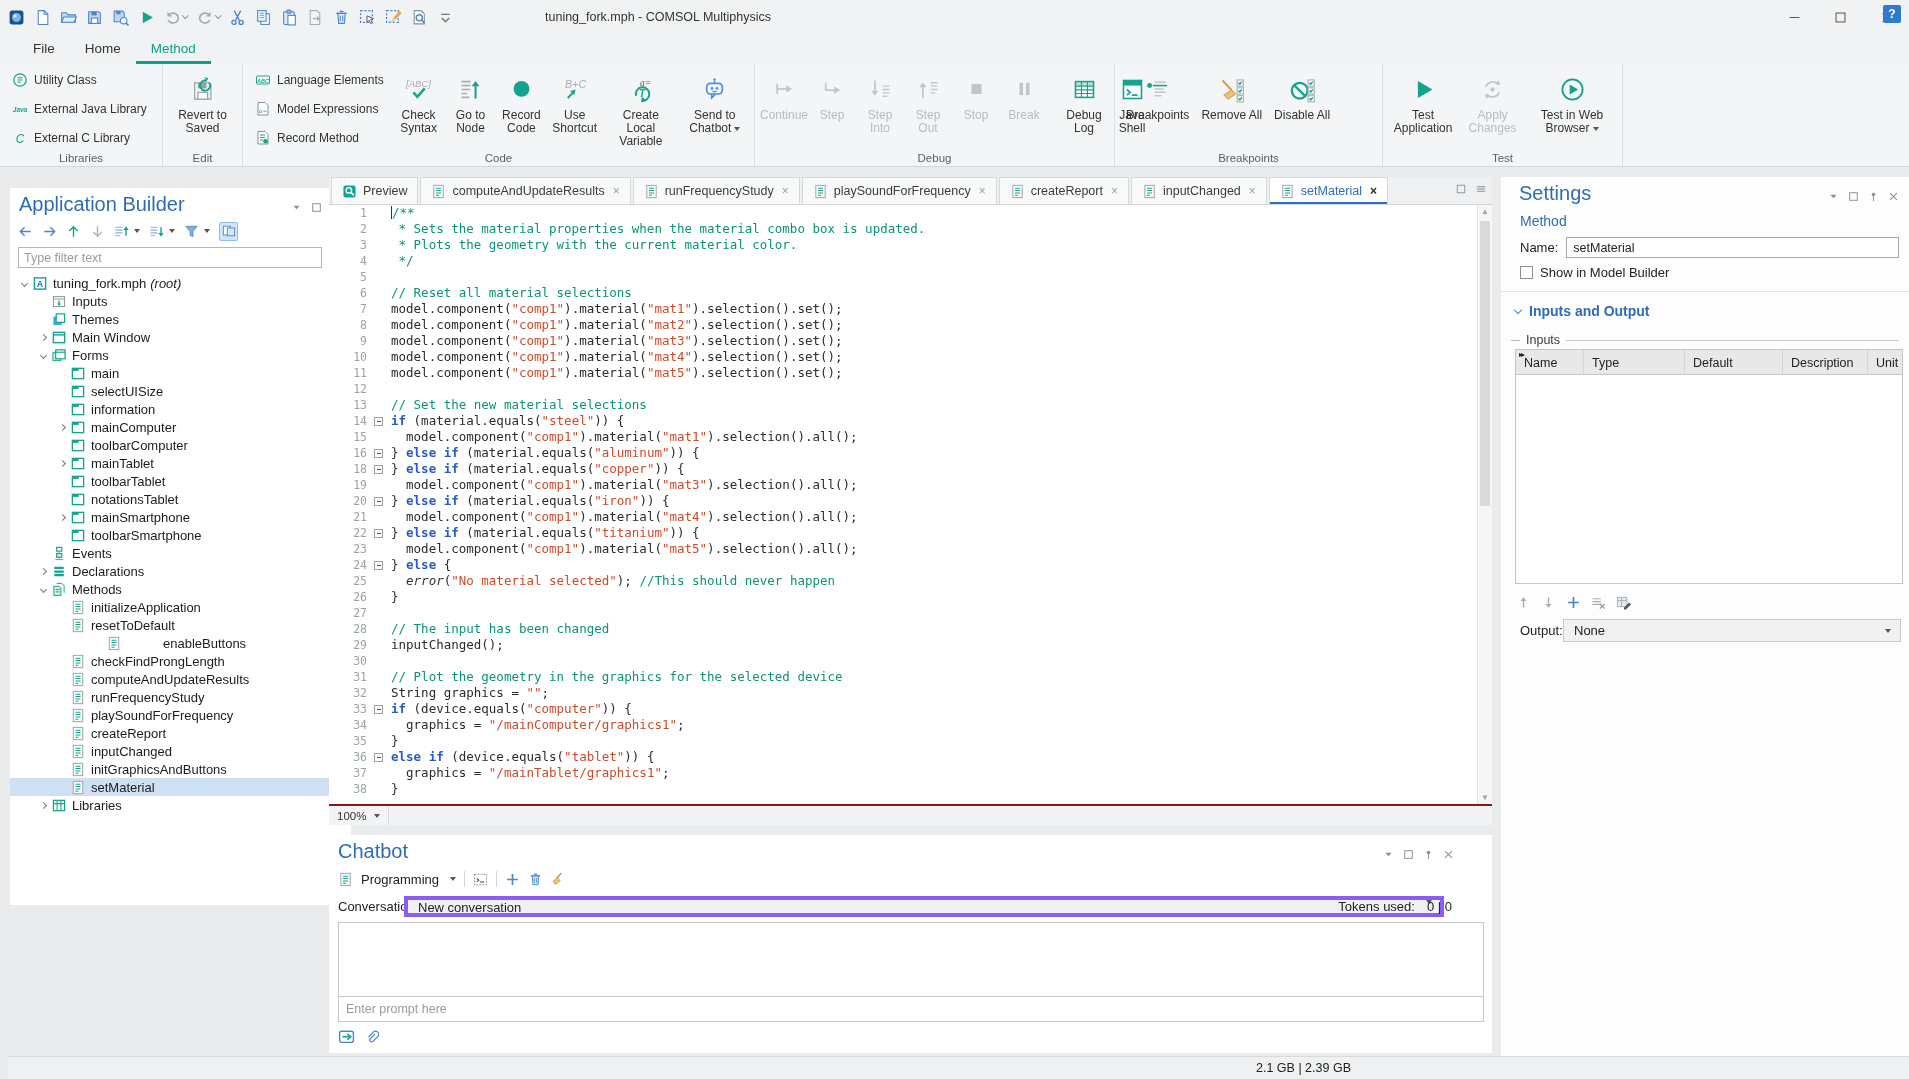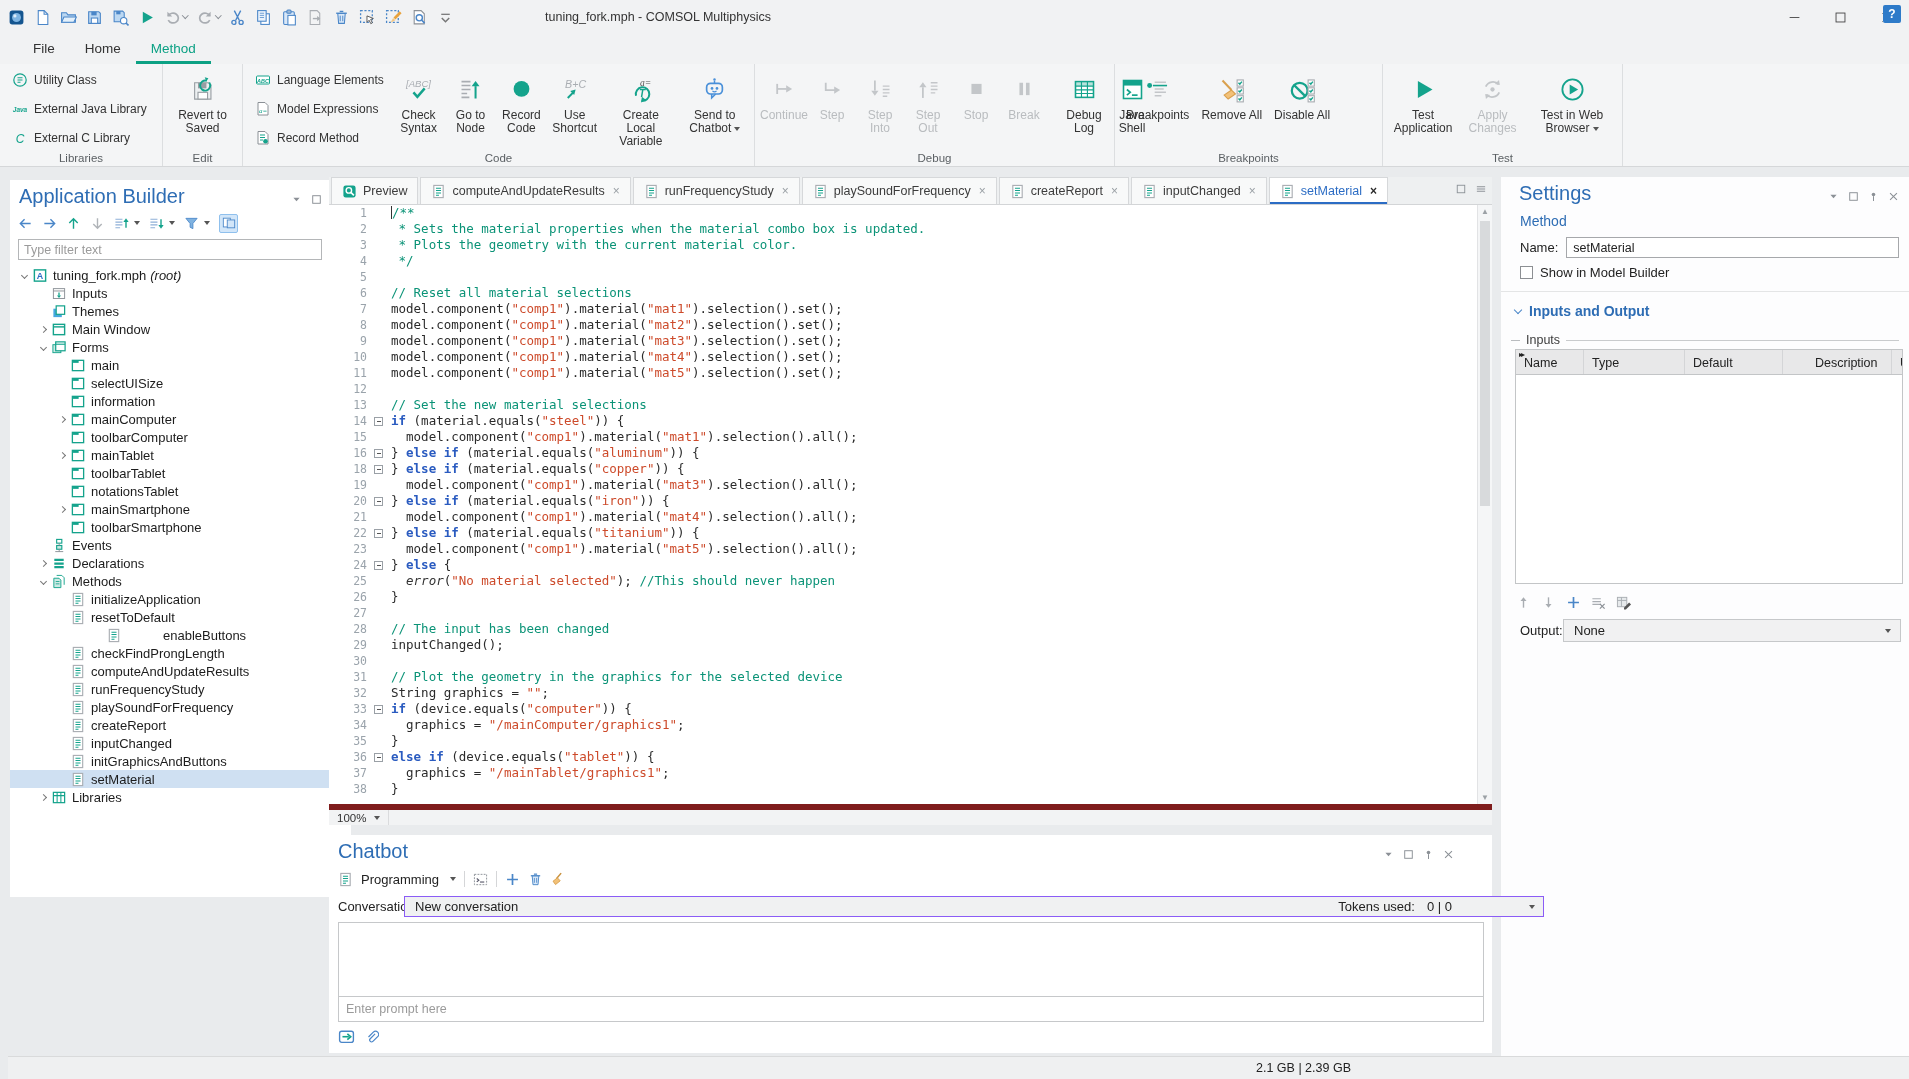--- a/index.html
+++ b/index.html
@@ -36,21 +36,21 @@
 .rbtn-l.disabled{color:#b9bcbf}
 .rsep{width:1px;background:#dcdee0;align-self:stretch;margin:2px 4px 4px 4px}
 .rlabel{position:absolute;left:0;right:0;bottom:2px;text-align:center;font-size:11.5px;color:#5a5f63}
 .dd-arrow{display:inline-block;width:0;height:0;border-left:3.5px solid transparent;border-right:3.5px solid transparent;border-top:4px solid #555;margin-left:3px;vertical-align:middle}
 
 .panel{position:absolute;background:#fff}
 .panel-title{color:#2e6db4;font-size:20px;padding:5px 0 2px 9px}
 .panel-ctls{position:absolute;display:flex;gap:9px;align-items:center}
 .panel-ctls .ic{width:11px;height:11px}
 
-#app-builder{left:10px;top:180px;width:341px;height:717px}
+#app-builder{left:10px;top:188px;width:341px;height:717px}
 #ab-toolbar{display:flex;align-items:center;gap:9px;padding:4px 8px;height:26px}
 #ab-toolbar .ic{width:15px;height:15px}
 .tool-toggle{background:#d2e6f9;border:1px solid #8fc0ed;border-radius:2px;padding:1px;width:19px;height:19px;display:flex;align-items:center;justify-content:center}
 #ab-filter{display:flex;align-items:center;gap:6px;padding:3px 8px}
 #filter-input{flex:1;height:21px;border:1px solid #b4b6b8;font-size:12.5px;padding:0 5px;color:#333;font-family:"Liberation Sans",sans-serif}
 #filter-input::placeholder{color:#9b9b9b}
 #tree{margin-top:3px}
 .trow{height:18px;display:flex;align-items:center;font-size:13px;color:#1c1c1c;white-space:nowrap}
 .trow.sel{background:#cfe0f2}
 .texp{width:16px;display:flex;align-items:center;justify-content:center;flex:none}
@@ -77,21 +77,21 @@
 .fbox::after{content:"";position:absolute;left:1.5px;top:3px;width:4px;height:1px;background:#555}
 .codetxt{white-space:pre;color:#2b2b2b;padding-left:5px}
 .codetxt .c{color:#0b9377}
 .codetxt .s{color:#cd4a2a}
 .codetxt .k{color:#2a5bc0;font-weight:bold}
 .codetxt .f{font-style:italic;color:#333}
 .caret{display:inline-block;width:1px;height:13px;background:#333;vertical-align:-2px}
 #vscroll{position:absolute;right:0;top:28px;bottom:21px;width:15px;background:#f5f6f7;border-left:1px solid #e2e3e5}
 #vthumb{position:absolute;left:2px;right:2px;top:16px;height:285px;background:#d8dadc}
 .scr-arr{position:absolute;left:0;width:100%;text-align:center;font-size:8px;color:#9ca1a6}
-#zoombar{position:absolute;left:0;right:0;bottom:0;height:21px;background:#f2f3f4;border-top:6px solid #7f1d1d;display:flex;align-items:center}
+#zoombar{position:absolute;left:0;right:0;bottom:0;height:21px;background:#f2f3f4;border-top:2px solid #7f1d1d;display:flex;align-items:center}
 #zoomctl{display:flex;align-items:center;gap:5px;padding:0 8px;font-size:11.5px;color:#333;border-right:1px solid #dadbdd;height:100%}
 
 #settings{left:1501px;top:177px;width:408px;height:879px;background:#fdfdfe}
 #settings .panel-ctls{top:14px;right:10px}
 #st-subtitle{position:absolute;left:19px;top:36px;color:#2e6db4;font-size:14px}
 #st-name-row{position:absolute;left:19px;top:60px;right:10px;display:flex;align-items:center;gap:8px}
 #st-name-input{flex:1;height:21px;border:1px solid #a6a8ab;font-size:12.5px;padding:0 6px;color:#222;font-family:"Liberation Sans",sans-serif}
 #st-check-row{position:absolute;left:19px;top:88px;display:flex;align-items:center;gap:7px}
 .cbox{width:13px;height:13px;border:1px solid #8c8f93;background:#fff}
 #st-hr{position:absolute;left:0;right:0;top:114px;border-top:1px solid #e4e5e6}
@@ -113,21 +113,21 @@
 #out-combo{position:absolute;left:43px;right:0;height:23px;background:#f1f1f2;border:1px solid #c6c8ca;display:flex;align-items:center;padding:0 10px;font-size:13px;color:#222}
 #out-combo .dd-arrow{position:absolute;right:9px}
 
 #chatbot{left:329px;top:835px;width:1163px;height:218px}
 #chatbot .panel-ctls{top:14px;right:38px}
 #cb-toolbar{position:absolute;left:9px;top:34px;display:flex;align-items:center;gap:8px;height:20px}
 #cb-toolbar .ic{width:15px;height:15px}
 .vsep{width:1px;height:16px;background:#d5d6d8}
 #cb-conv{position:absolute;left:9px;top:61px;right:8px;height:21px}
 #conv-label{position:absolute;left:0;top:3px;font-size:13px}
-#conv-combo{position:absolute;left:66px;width:1140px;height:21px;background:#f0f1f2;border:1px solid #8b5cf6;display:flex;align-items:center;padding:0 10px;font-size:13px;color:#222}
+#conv-combo{position:absolute;left:66px;width:1040px;height:21px;background:#f0f1f2;border:4px solid #8b5cf6;display:flex;align-items:flex-start;padding:0 10px;font-size:13px;color:#222}
 #conv-combo .dd-arrow{position:absolute;right:8px}
 #tokens{position:absolute;right:32px;top:3px;font-size:13px;display:flex;gap:12px}
 #cb-msgbox{position:absolute;left:9px;top:87px;right:8px;height:75px;border:1px solid #c6c8ca;background:#fff}
 #cb-prompt{position:absolute;left:9px;top:161px;right:8px;height:26px;border:1px solid #c6c8ca;background:#fff;display:flex;align-items:center}
 #cb-prompt input{border:none;outline:none;width:100%;font-size:12.5px;padding:0 7px;color:#333;font-family:"Liberation Sans",sans-serif;background:transparent}
 #cb-prompt input::placeholder{color:#9b9b9b}
 #cb-foot{position:absolute;left:9px;top:193px;display:flex;gap:10px;align-items:center}
 #cb-foot .ic{width:17px;height:17px}
 
 #statusbar{position:absolute;left:8px;top:1056px;width:100%;height:23px;background:#eff0f1;border-top:1px solid #d9dadb}
@@ -1444,21 +1444,21 @@
     <span class="leg-dash"></span>
     <span>Inputs</span>
     <span class="leg-rule"></span>
   </div>
   <div id="st-table">
     <div id="inputs-header">
         <span id="hdr-marks">▸▸</span>
         <div class="hcell" style="width: 68px;">Name</div>
         <div class="hcell" style="width: 101px;">Type</div>
         <div class="hcell" style="width: 98px;">Default</div>
-        <div class="hcell" style="width: 85px; margin-left: 24px;">Description</div>
+        <div class="hcell" style="width: 85px;">Description</div>
         <div class="hcell">Unit</div>
       </div>
     <div id="inputs-body"></div>
   </div>
   <div id="st-tools">
     <i class="ic">
         <svg xmlns="http://www.w3.org/2000/svg" viewBox="0 0 16 16">
           <path d="M8 13.5V4.5" stroke="#a9adb2" stroke-width="1.5"></path>
           <path d="M8 2.5L4.8 6.5h6.4z" fill="#a9adb2"></path>
         </svg>

